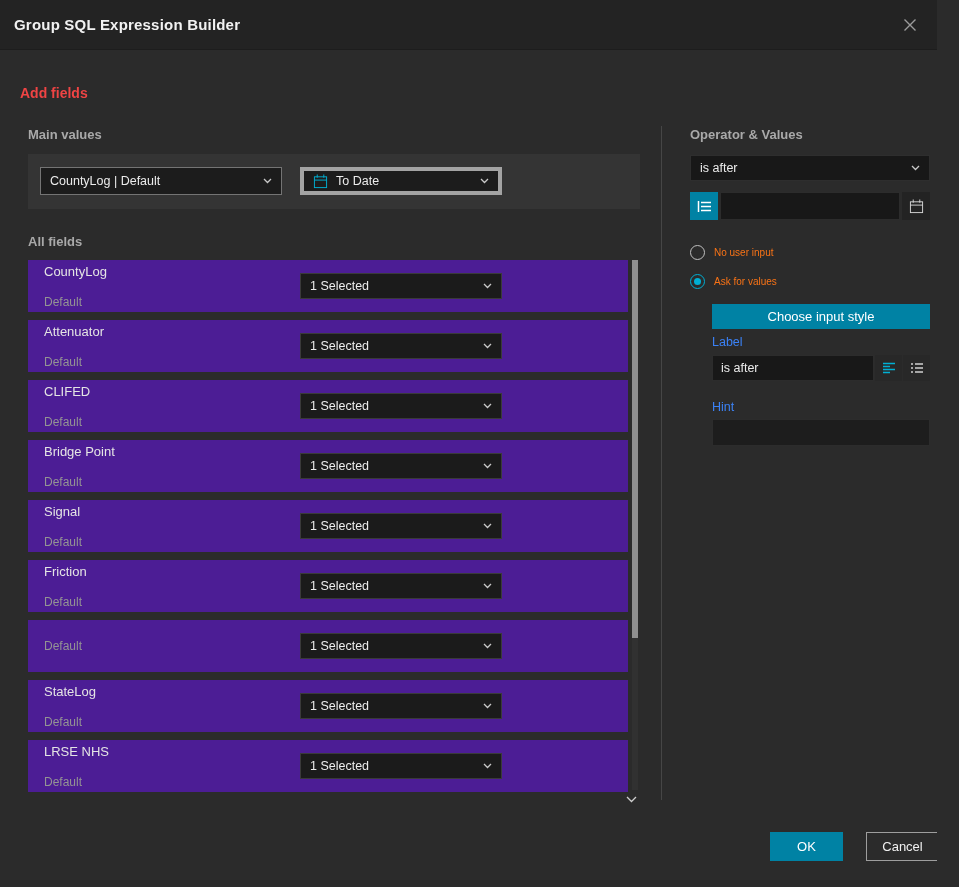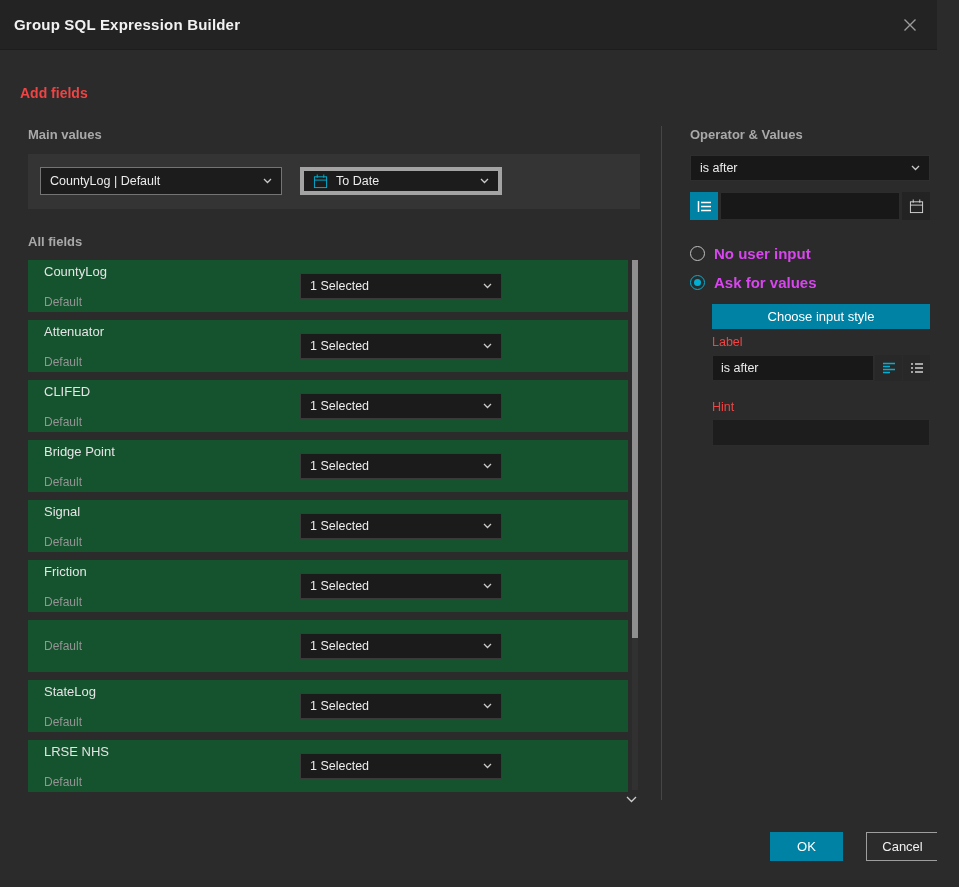--- a/index.html
+++ b/index.html
@@ -25,21 +25,21 @@
 
   .dd { display:flex; align-items:center; justify-content:space-between; background:#1c1c1c;
         color:#ececec; font-size:12.5px; padding:0 9px; cursor:pointer; }
   .dd .chev { display:flex; margin-left:8px; color:#c9c9c9; flex:none; }
   .dd-main { position:absolute; left:12px; top:13px; width:242px; height:28px; border:1px solid #747474; }
   .dd-date { position:absolute; left:272px; top:13px; width:202px; height:28px; border:4px solid #a3a3a3; }
   .dd-left { display:flex; align-items:center; gap:8px; overflow:hidden; white-space:nowrap; }
   .cal-teal { display:flex; color:var(--accent-bright); flex:none; }
 
   .list { position:absolute; left:28px; top:260px; width:600px; }
-  .row { position:relative; height:52px; margin-bottom:8px; background:#14532d;
+  .row { position:relative; height:52px; margin-bottom:8px; background:#4c1d95;
          display:flex; flex-direction:column; justify-content:center; gap:16px; padding-left:16px; }
   .row-name { font-size:13px; color:#e4e4e4; }
   .row-sub { font-size:12px; color:#949494; }
   .dd-row { position:absolute; left:272px; top:13px; width:202px; height:26px; border:1px solid #3a3a3a; background:#1b1b1b; }
 
   .scrollbar { position:absolute; left:632px; top:260px; width:6px; height:530px; background:#313131; cursor:pointer; }
   .scroll-thumb { width:100%; height:378px; background:#8f8f8f; }
   .scroll-chev { position:absolute; left:626px; top:789px; color:#cfcfcf; cursor:pointer; }
 
   .divider { position:absolute; left:661px; top:126px; width:1px; height:674px; background:#464646; }
@@ -51,26 +51,26 @@
   .text-input { background:#181818; border:1px solid #2c2c2c; color:#ececec; font-size:12.5px; padding:0 8px; font-family:inherit; outline:none; }
   .value-input { position:absolute; left:720px; top:192px; width:180px; height:28px; }
   .cal-btn { position:absolute; left:902px; top:192px; width:28px; height:28px; background:#232323; color:#d6d6d6; }
 
   .radio-row { position:absolute; left:690px; display:flex; align-items:center; gap:9px; cursor:pointer; }
   .radio-row.r0 { top:245px; }
   .radio-row.r1 { top:274px; }
   .radio { width:15px; height:15px; border-radius:50%; border:1px solid #c0c0c0; position:relative; flex:none; }
   .radio-row.checked .radio { border-color:var(--accent-bright); }
   .radio-row.checked .radio::after { content:""; position:absolute; inset:3px; border-radius:50%; background:var(--accent-bright); }
-  .radio-label { font-size:15px; color:#d946ef;font-weight:bold; }
+  .radio-label { font-size:10px; color:#f97316; }
 
   .accent-btn { background:var(--accent); color:#fff; border:none; font-size:13px; font-family:inherit; cursor:pointer; }
   .choose-style { position:absolute; left:712px; top:304px; width:218px; height:25px; }
 
-  .field-label { position:absolute; font-size:12.5px; color:#ef4444; }
+  .field-label { position:absolute; font-size:12.5px; color:#3b82f6; }
   .label-label { left:712px; top:335px; }
   .hint-label  { left:712px; top:400px; }
   .label-input { position:absolute; left:712px; top:355px; width:162px; height:26px; }
   .style-btn { position:absolute; top:355px; width:27px; height:26px; background:#282828; }
   .style-btn.b1 { left:875px; color:var(--accent-bright); }
   .style-btn.b2 { left:903px; color:#cfcfcf; }
   .hint-input  { position:absolute; left:712px; top:419px; width:218px; height:27px; background:#1d1d1d; }
 
   .ok-btn { position:absolute; left:770px; top:832px; width:73px; height:29px; }
   .cancel-btn { position:absolute; left:866px; top:832px; width:73px; height:29px; background:transparent;

